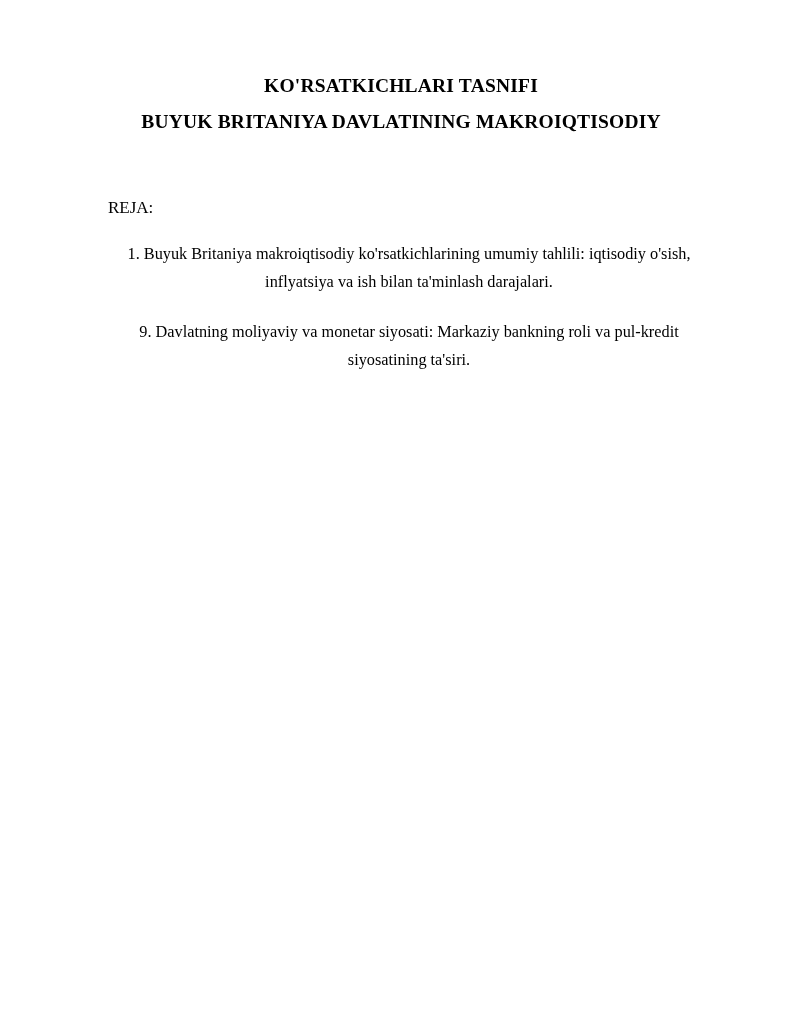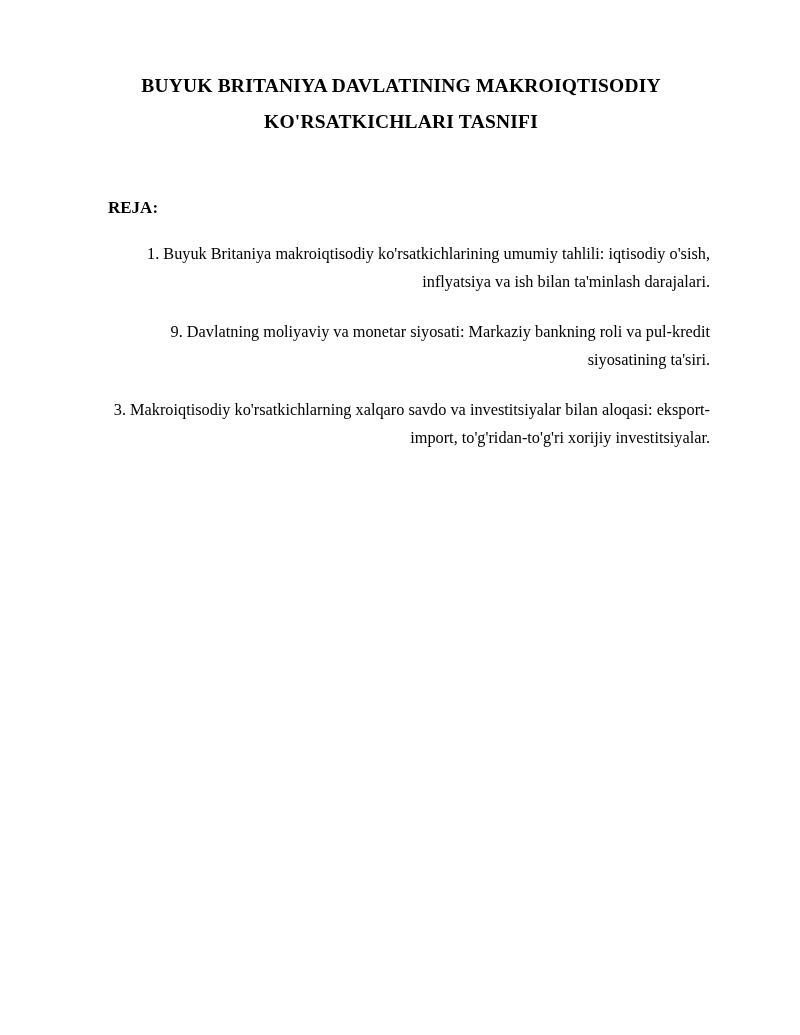--- a/index.html
+++ b/index.html
@@ -28,43 +28,42 @@
     font-size: 19.5px;
     line-height: 1.85;
     letter-spacing: 0.2px;
     margin: 8px 0 0 0;
     padding-right: 48px;
   }
   .doc-title .line {
     display: block;
   }
   .section-heading {
-    font-weight: bold;
+    font-weight: normal;
     font-size: 17px;
     margin-top: 58px;
     margin-bottom: 0;
   }
   .para {
     font-size: 16.3px;
     line-height: 1.72;
     margin-top: 22px;
     margin-bottom: 0;
-    text-align: right;
+    text-align: center;
     padding-right: 32px;
   }
 </style>
 </head>
 <body>
 
 <div class="page">
 
   <h1 class="doc-title">
+    <span class="line">KO'RSATKICHLARI TASNIFI</span>
     <span class="line">BUYUK BRITANIYA DAVLATINING MAKROIQTISODIY</span>
-    <span class="line">KO'RSATKICHLARI TASNIFI</span>
   </h1>
 
   <h2 class="section-heading">REJA:</h2>
 
   <p class="para">1. Buyuk Britaniya makroiqtisodiy ko'rsatkichlarining umumiy tahlili: iqtisodiy o'sish, inflyatsiya va ish bilan ta'minlash darajalari.</p>
   <p class="para">9. Davlatning moliyaviy va monetar siyosati: Markaziy bankning roli va pul-kredit siyosatining ta'siri.</p>
-  <p class="para">3. Makroiqtisodiy ko'rsatkichlarning xalqaro savdo va investitsiyalar bilan aloqasi: eksport-import, to'g'ridan-to'g'ri xorijiy investitsiyalar.</p>
 
 </div>
 
 </body></html>

